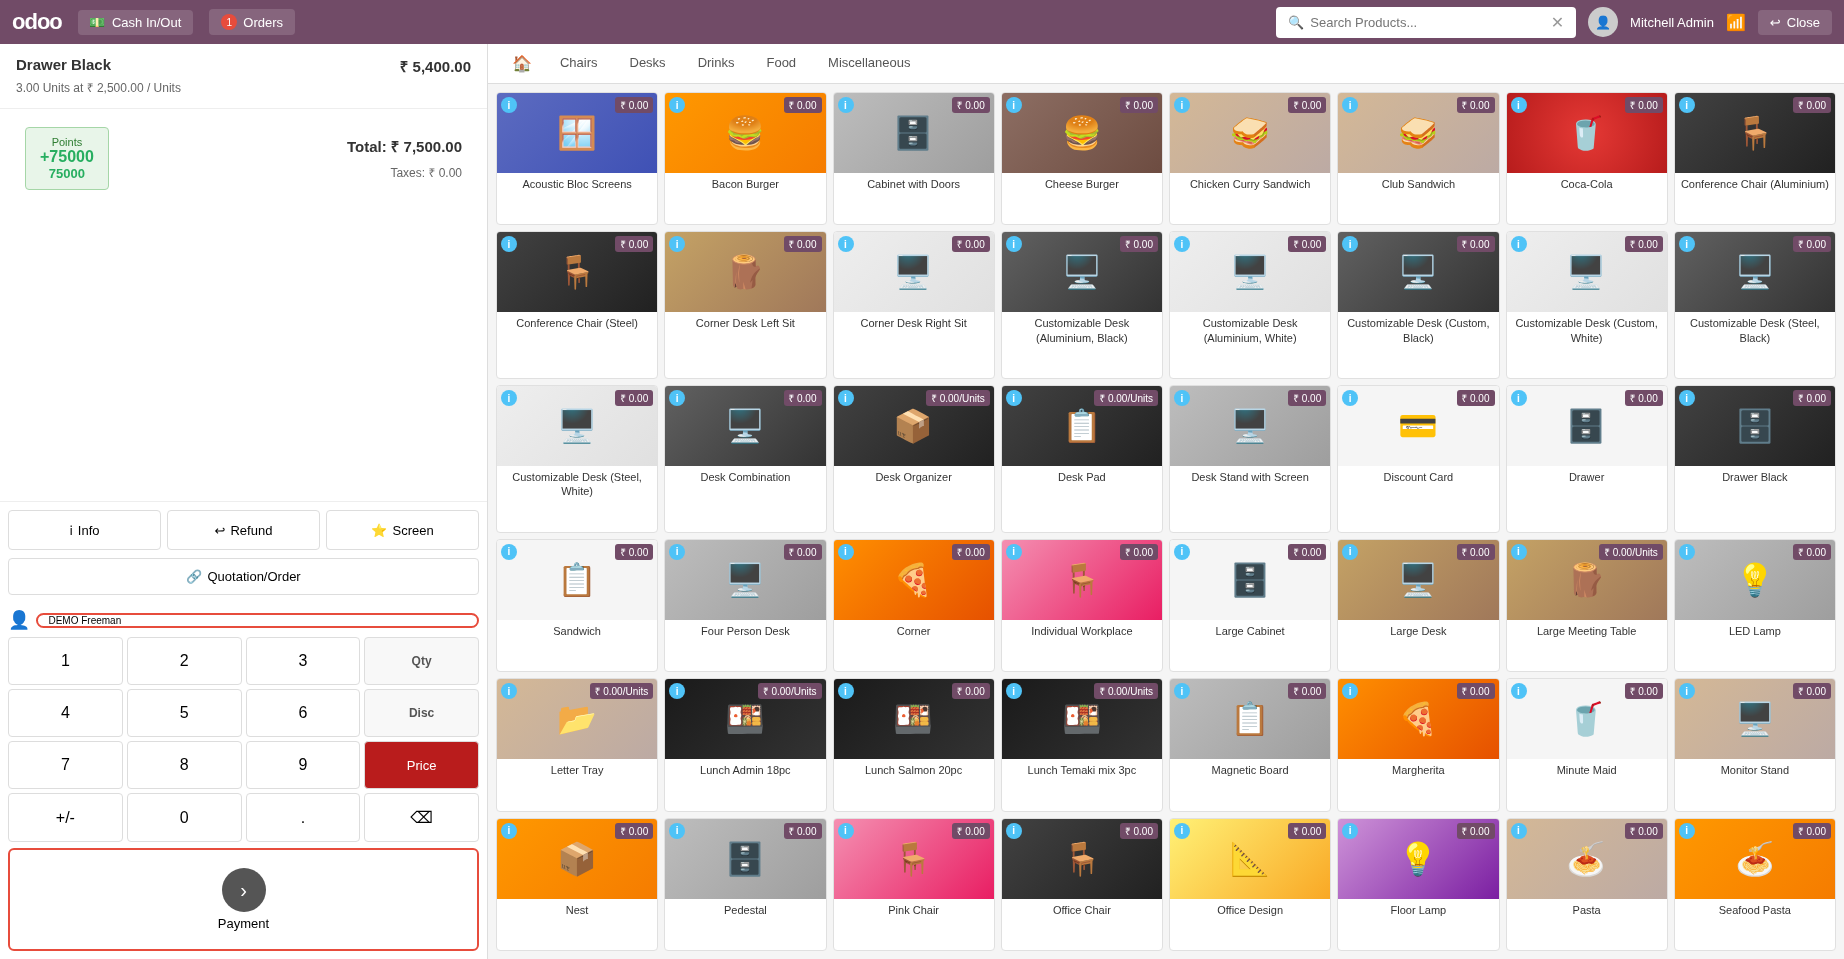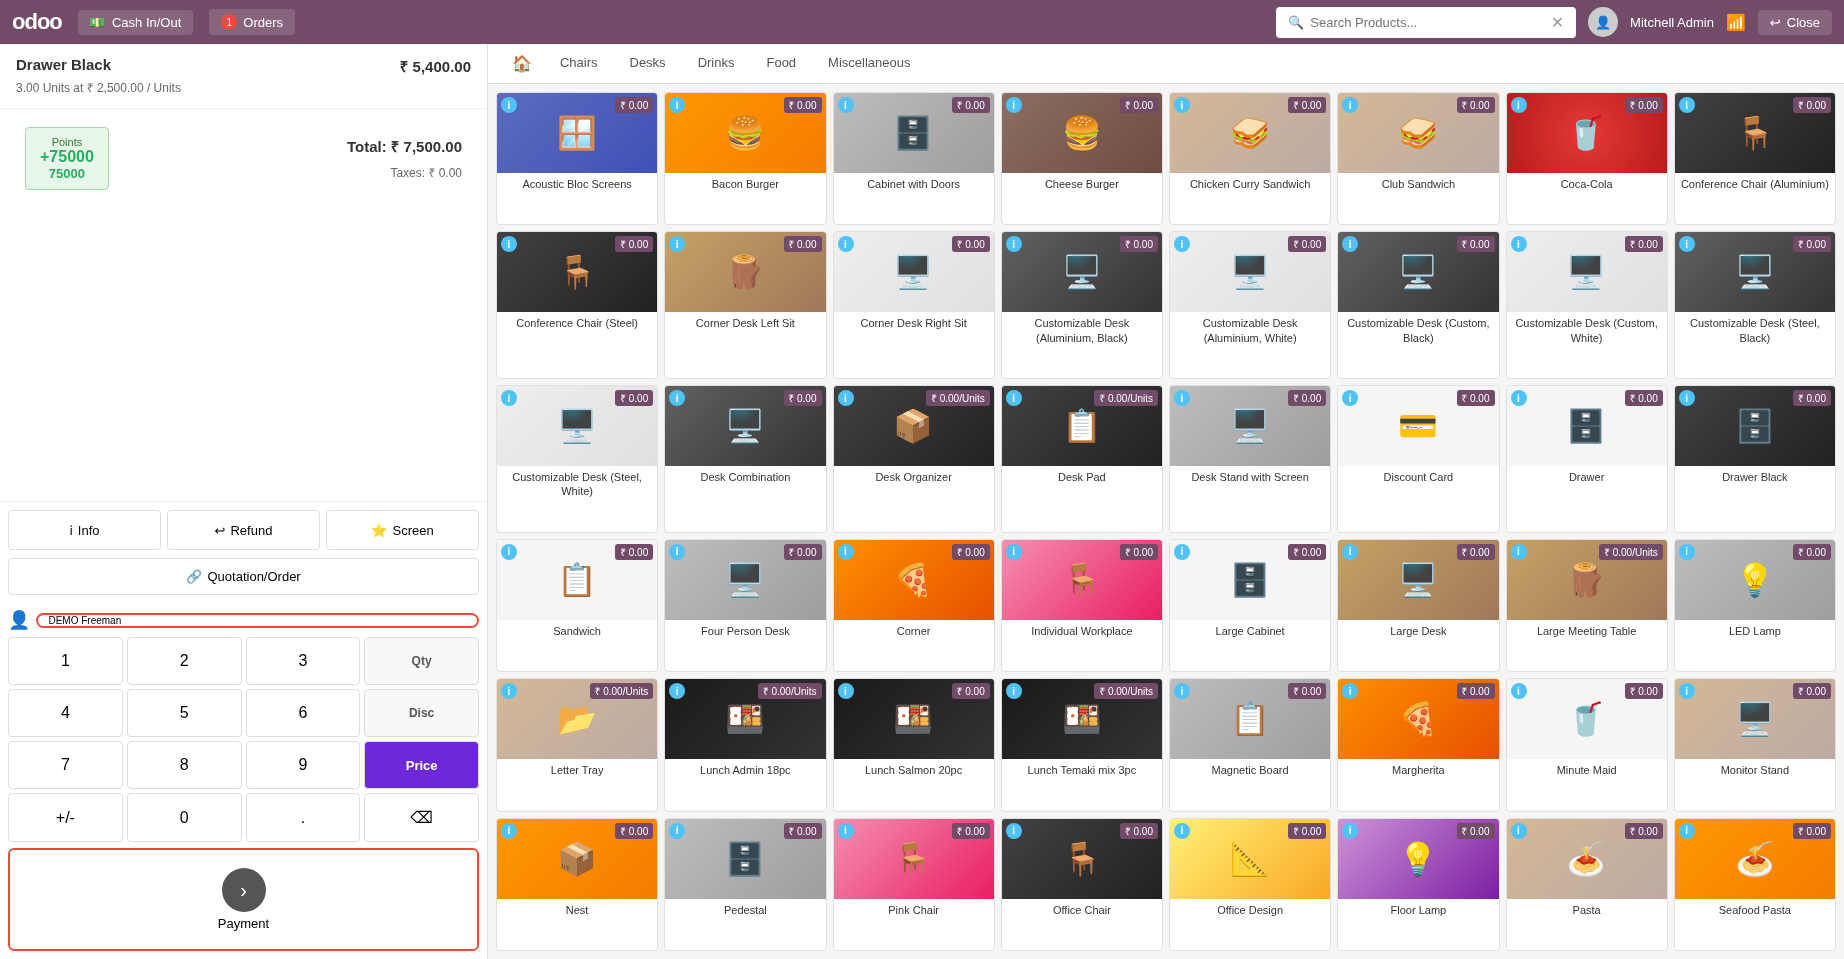--- a/index.html
+++ b/index.html
@@ -55,21 +55,21 @@
     .customer-field {
       flex: 1; border: 2px solid #e74c3c; border-radius: 8px; padding: 0 10px;
       font-size: 10px; display: flex; align-items: center;
     }
     .numpad-grid { display: grid; grid-template-columns: repeat(4, 1fr); gap: 4px; }
     .num-btn {
       padding: 14px; font-size: 16px; border: 1px solid #ddd; border-radius: 4px;
       background: white; cursor: pointer; text-align: center; font-weight: 500;
     }
     .num-btn.side-label { background: #f8f8f8; font-size: 12px; font-weight: 600; color: #555; }
-    .num-btn.price-btn { background: #6d28d9; color: white; font-size: 13px; font-weight: bold; }
+    .num-btn.price-btn { background: #b91c1c; color: white; font-size: 13px; font-weight: normal; }
     .payment-btn-wrap { margin-top: 6px; }
     .payment-btn {
       width: 100%; padding: 18px; background: white; border: 2px solid #e74c3c;
       border-radius: 6px; cursor: pointer; display: flex; flex-direction: column; align-items: center; font-size: 13px;
     }
     .payment-btn .circle {
       width: 44px; height: 44px; border-radius: 50%; background: #555; color: white;
       display: flex; align-items: center; justify-content: center; font-size: 20px; margin-bottom: 4px;
     }
 

